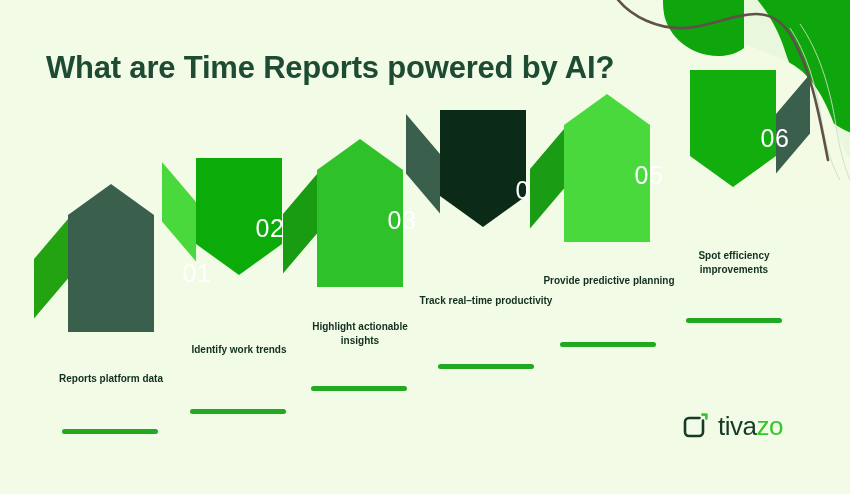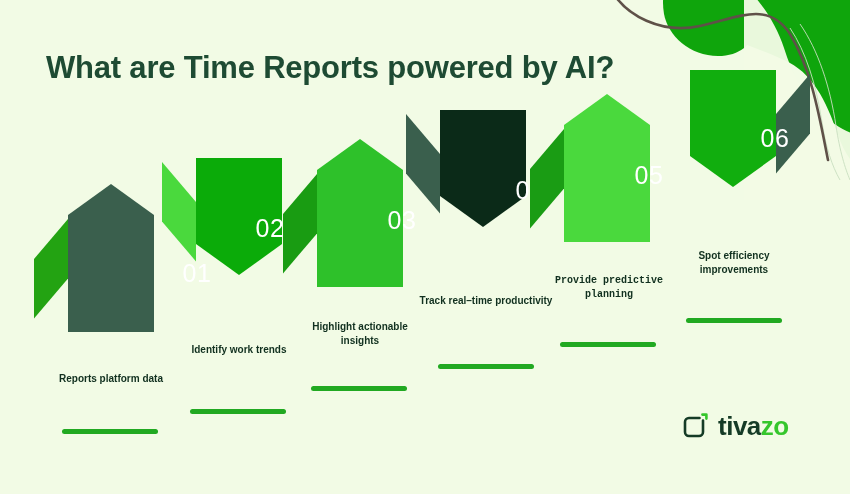--- a/index.html
+++ b/index.html
@@ -81,21 +81,21 @@
     gap: 9px;
   }
   #logo-mark {
     width: 27px;
     height: 27px;
     position: relative;
     flex: none;
   }
   #logo-text {
     font-size: 26px;
-    font-weight: bold;
+    font-weight: normal;
     letter-spacing: -0.5px;
     line-height: 1;
     white-space: nowrap;
   }
   .logo-a { color: #153b26; }
   .logo-b { color: #35c62c; }
 </style>
 </head>
 <body style="background: rgb(242, 251, 229);">
 
@@ -153,21 +153,21 @@
       </div>
       <div class="step-label" style="left: 415px; top: 294px; width: 142px;">Track real–time productivity</div>
       <div class="step-bar" style="left: 438px; top: 364px; width: 96px;"></div>
       <div class="step" style="left: 530px; top: 94px; width: 120px; height: 148px;">
         <svg class="arrow-svg" width="120" height="148" viewBox="0 0 120 148">
           <path d="M0,75 L34,35 L34,94.4 L0,134.4 Z" fill="#1a9c14"></path>
           <path d="M77,0 L120,31 L120,148 L34,148 L34,31 Z" fill="#4ad93d"></path>
         </svg>
         <div class="step-num" style="left: 34px; width: 86px; top: 67px;">05</div>
       </div>
-      <div class="step-label" style="left: 538px; top: 274px; width: 142px; font-family: Liberation Mono, monospace;">Provide predictive planning</div>
+      <div class="step-label" style="left: 538px; top: 274px; width: 142px;">Provide predictive planning</div>
       <div class="step-bar" style="left: 560px; top: 342px; width: 96px;"></div>
       <div class="step" style="left: 690px; top: 70px; width: 120px; height: 148px;">
         <svg class="arrow-svg" width="120" height="148" viewBox="0 0 120 148">
           <path d="M86,44 L120,4 L120,63.400000000000006 L86,103.4 Z" fill="#3a5f4d"></path>
           <path d="M0,0 L86,0 L86,86 L43,117 L0,86 Z" fill="#11ae0e"></path>
         </svg>
         <div class="step-num" style="left: 0px; width: 86px; top: 54px;">06</div>
       </div>
       <div class="step-label" style="left: 663px; top: 249px; width: 142px;">Spot efficiency improvements</div>
       <div class="step-bar" style="left: 686px; top: 318px; width: 96px;"></div>

